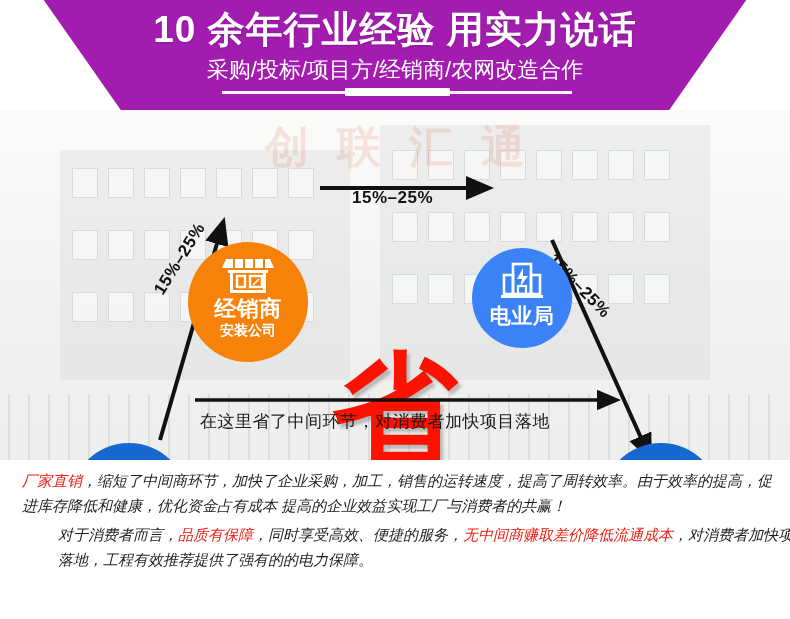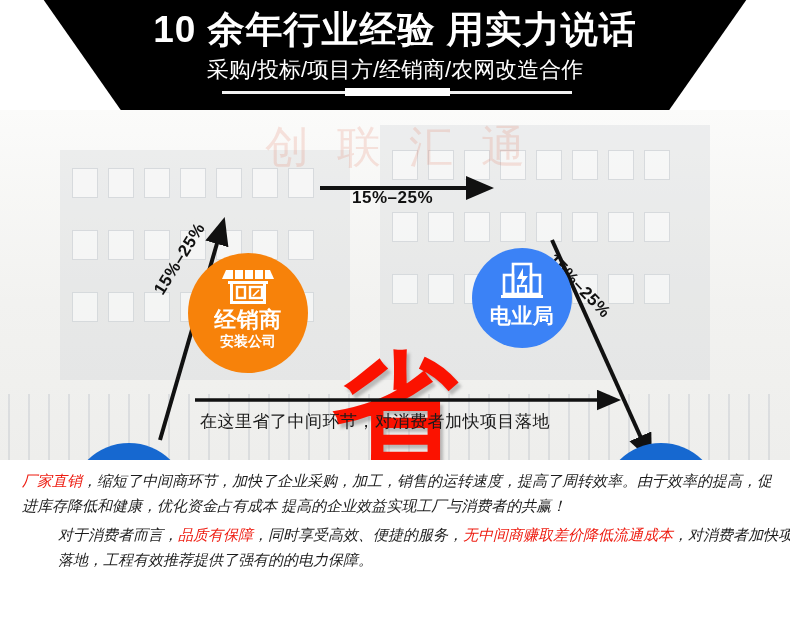--- a/index.html
+++ b/index.html
@@ -8,21 +8,21 @@
     font-family: "Liberation Sans", "DejaVu Sans", sans-serif;
     background:#ffffff;
     position:relative;
     overflow:hidden;
   }
   #page { position:relative; width:790px; height:619px; background:#fff; overflow:hidden; }
 
   
   .header {
     position:absolute; left:0; top:0; width:790px; height:110px;
-    background:#000000; overflow:hidden;
+    background:#a21caf; overflow:hidden;
   }
   .hdr-stripe { position:absolute; top:-30px; width:52px; height:180px; background:#ffffff; }
   .hdr-stripe.l1 { left:-32px;  transform:rotate(-35deg); }
   .hdr-stripe.l2 { left:28px;   transform:rotate(-35deg); }
   .hdr-stripe.r1 { right:-32px; transform:rotate(35deg); }
   .hdr-stripe.r2 { right:28px;  transform:rotate(35deg); }
 
   .hdr-title {
     position:absolute; left:0; top:8px; width:790px;
     text-align:center; color:#ffffff;
@@ -50,39 +50,39 @@
   .bg-photo .sky { position:absolute; left:0; top:0; width:790px; height:350px;
     background:linear-gradient(180deg,#fbfbfa 0%,#f2f2f0 55%,#eeeeec 100%); }
   .bld { position:absolute; background:rgba(205,208,212,.30); }
   .win-row { position:absolute; display:flex; gap:10px; }
   .win { width:26px; height:30px; background:rgba(255,255,255,.55); border:1px solid rgba(190,195,200,.55); }
   .fence { position:absolute; left:0; bottom:0; width:790px; height:70px; }
   .fence i { position:absolute; bottom:0; width:2px; height:66px; background:rgba(195,200,206,.45); }
 
   .watermark {
     position:absolute; left:0; top:8px; width:790px; text-align:center;
-    font-size:44px; font-weight:normal; color:rgba(224,96,60,.16);
+    font-size:44px; font-weight:bold; color:rgba(224,96,60,.16);
     letter-spacing:28px; text-indent:28px;
   }
 
   
   .sheng {
     position:absolute; left:0; top:238px; width:790px; text-align:center;
     font-size:125px; line-height:125px; font-weight:bold;
     color:#fb1200;
     text-shadow:3px 4px 3px rgba(120,120,120,.45);
   }
 
   
   .node { position:absolute; border-radius:50%; color:#fff; text-align:center; }
   .node .ico { display:block; margin:0 auto; }
   .node .nlabel { font-weight:bold; letter-spacing:.5px; }
   .node .nsub { font-weight:bold; }
 
-  #node-dealer   { left:188px; top:143px; width:120px; height:120px; background:#f7820a; }
+  #node-dealer   { left:188px; top:132px; width:120px; height:120px; background:#f7820a; }
   #node-dealer .ico   { margin-top:14px; }
   #node-dealer .nlabel{ font-size:22px; line-height:24px; margin-top:3px; }
   #node-dealer .nsub  { font-size:14px; line-height:16px; margin-top:1px; }
 
   #node-power    { left:472px; top:138px; width:100px; height:100px; background:#3b82f6; }
   #node-power .ico    { margin-top:14px; }
   #node-power .nlabel { font-size:21px; line-height:23px; margin-top:4px; }
 
   #node-factory  { left:70px;  top:333px; width:118px; height:118px; background:#1668d0; }
 

